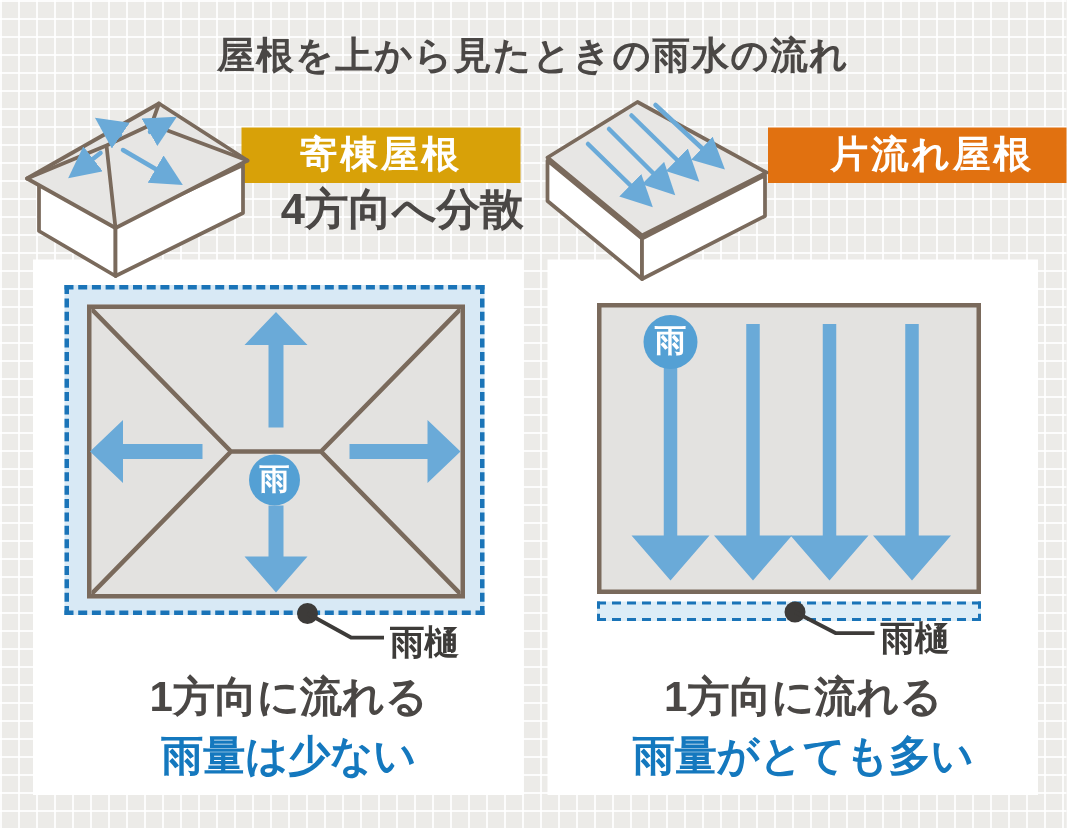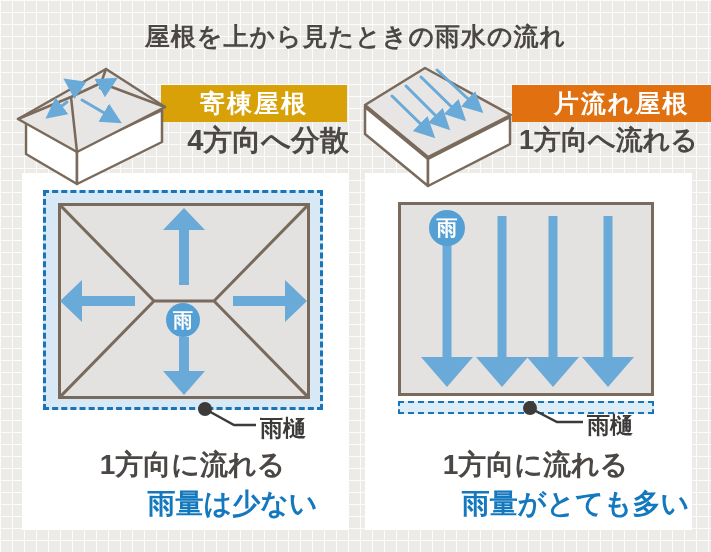--- a/index.html
+++ b/index.html
@@ -55,21 +55,21 @@
     position:absolute;width:36px;height:36px;border-radius:50%;background:#54a0d4;
     color:#ffffff;font-size:21px;font-weight:800;text-align:center;line-height:36px;z-index:5;
   }
   .rain-left{left:144px;top:130px;width:34px;height:34px;line-height:34px;font-size:20px;}
   .rain-right{left:64px;top:37px;}
   .gutter-label{position:absolute;font-size:23px;font-weight:700;color:#3d3b39;z-index:5;text-align:center;}
   .glabel-left{left:238px;top:240px;}
   .glabel-right{left:222px;top:237px;}
   .caption{position:absolute;width:341px;text-align:center;font-weight:800;font-size:28px;z-index:5;}
   .cap1{top:273px;color:#4a4745;}
-  .cap2{top:312px;color:#1478be;margin-left:40px;}
+  .cap2{top:312px;color:#1478be;}
 </style>
 </head>
 <body>
 
 <div class="stage">
 
   <div class="title">屋根を上から見たときの雨水の流れ</div>
 
   <svg class="roof3d roof-left" viewBox="0 0 155 130">
     <defs>
@@ -103,21 +103,20 @@
       <line x1="46" y1="26" x2="87" y2="67" marker-end="url(#ahR)"></line>
       <line x1="61" y1="17" x2="103" y2="58" marker-end="url(#ahR)"></line>
       <line x1="77" y1="10" x2="120" y2="50" marker-end="url(#ahR)"></line>
     </g>
   </svg>
 
   <div class="badge badge-gold">寄棟屋根</div>
   <div class="subtitle sub-left">4方向へ分散</div>
 
   <div class="badge badge-orange">片流れ屋根</div>
-  <div class="subtitle sub-right">1方向へ流れる</div>
 
   <div class="panel panel-left">
     <div class="gutter-area">
       <div class="roofplan">
         <svg width="246" height="190" viewBox="0 0 246 190">
           <path d="M0,0 L93,95 M0,190 L93,95 M246,0 L153,95 M246,190 L153,95 M93,95 L153,95" stroke="#7a6a5c" stroke-width="3" fill="none" stroke-linecap="round"></path>
         </svg>
       </div>
     </div>
     <svg class="overlay" viewBox="0 0 327 357">

